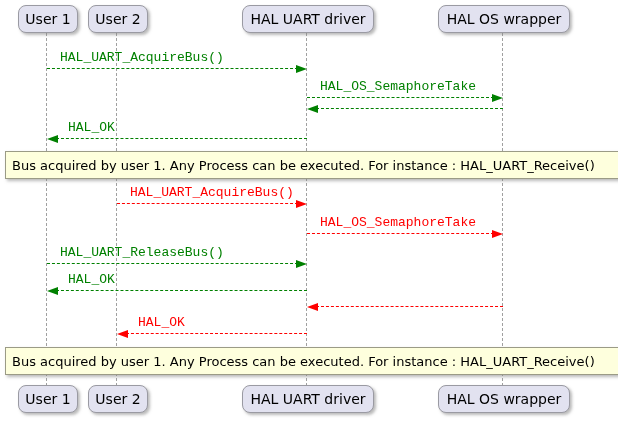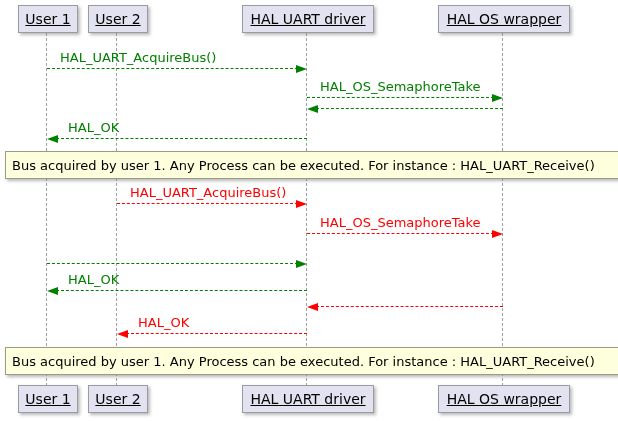--- a/index.html
+++ b/index.html
@@ -19,29 +19,28 @@
     position: absolute;
     width: 0;
     border-left: 1px dashed #a0a0a0;
     z-index: 1;
   }
   .participant {
     position: absolute;
     height: 26px;
     background: #e2e2f0;
     border: 1px solid #9a9aa2;
-    border-radius: 0;
+    border-radius: 8px;
     box-shadow: 2px 2px 3px rgba(130,130,130,0.55);
     text-align: center;
     line-height: 26px;
     font-size: 14px;
     color: #000000;
     white-space: nowrap;
     z-index: 4;
-    text-decoration: underline;
   }
   .msg-line {
     position: absolute;
     height: 0;
     border-top: 1px dashed currentColor;
     z-index: 2;
   }
   .msg-head {
     position: absolute;
     width: 0;
@@ -58,20 +57,21 @@
     border-bottom: 4px solid transparent;
     border-right: 11px solid currentColor;
   }
   .msg-label {
     position: absolute;
     height: 16px;
     line-height: 16px;
     font-size: 13px;
     white-space: nowrap;
     z-index: 2;
+    font-family: Liberation Mono, monospace;
   }
   .note {
     position: absolute;
     background: #feffdd;
     border: 1px solid #9b9b86;
     box-shadow: 2px 2px 3px rgba(130,130,130,0.55);
     font-size: 13px;
     color: #000000;
     white-space: nowrap;
     z-index: 3;
@@ -112,20 +112,21 @@
     <div class="msg-head left" style="color: rgb(0, 128, 0); top: 134.5px; left: 47px;"></div>
     <div class="msg-label" style="color: rgb(0, 128, 0); top: 120px; left: 68px;">HAL_OK</div>
     <div class="msg-line" style="color: rgb(255, 0, 0); top: 203px; left: 117px; width: 181px;"></div>
     <div class="msg-head right" style="color: rgb(255, 0, 0); top: 199.5px; left: 296px;"></div>
     <div class="msg-label" style="color: rgb(255, 0, 0); top: 185px; left: 130px;">HAL_UART_AcquireBus()</div>
     <div class="msg-line" style="color: rgb(255, 0, 0); top: 233px; left: 307px; width: 187px;"></div>
     <div class="msg-head right" style="color: rgb(255, 0, 0); top: 229.5px; left: 492px;"></div>
     <div class="msg-label" style="color: rgb(255, 0, 0); top: 215px; left: 320px;">HAL_OS_SemaphoreTake</div>
     <div class="msg-line" style="color: rgb(0, 128, 0); top: 263px; left: 47px; width: 251px;"></div>
     <div class="msg-head right" style="color: rgb(0, 128, 0); top: 259.5px; left: 296px;"></div>
+    <div class="msg-label" style="color: rgb(0, 128, 0); top: 245px; left: 60px;">HAL_UART_ReleaseBus()</div>
     <div class="msg-line" style="color: rgb(0, 128, 0); top: 290px; left: 56px; width: 251px;"></div>
     <div class="msg-head left" style="color: rgb(0, 128, 0); top: 286.5px; left: 47px;"></div>
     <div class="msg-label" style="color: rgb(0, 128, 0); top: 272px; left: 68px;">HAL_OK</div>
     <div class="msg-line" style="color: rgb(255, 0, 0); top: 306px; left: 316px; width: 187px;"></div>
     <div class="msg-head left" style="color: rgb(255, 0, 0); top: 302.5px; left: 307px;"></div>
     <div class="msg-line" style="color: rgb(255, 0, 0); top: 333px; left: 126px; width: 181px;"></div>
     <div class="msg-head left" style="color: rgb(255, 0, 0); top: 329.5px; left: 117px;"></div>
     <div class="msg-label" style="color: rgb(255, 0, 0); top: 315px; left: 138px;">HAL_OK</div>
     <div class="note" style="left: 5px; top: 151px; width: 605px; height: 26px; background: rgb(254, 255, 221); border-color: rgb(155, 155, 134);">
       <div class="note-text">Bus acquired by user 1. Any Process can be executed. For instance : HAL_UART_Receive()</div>

